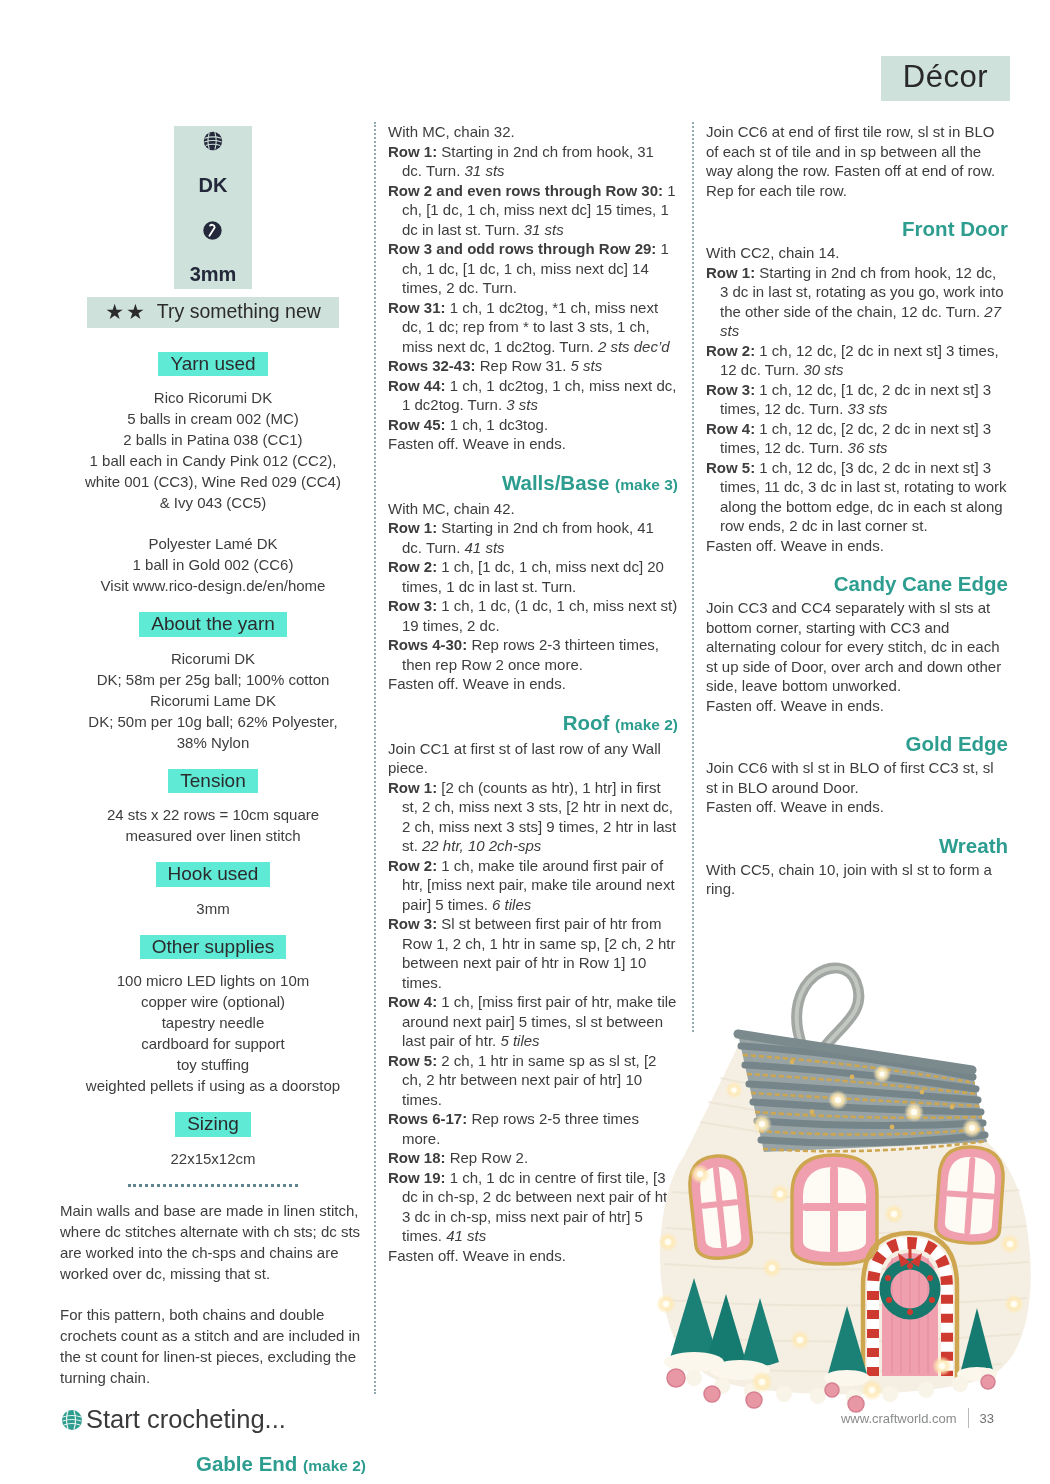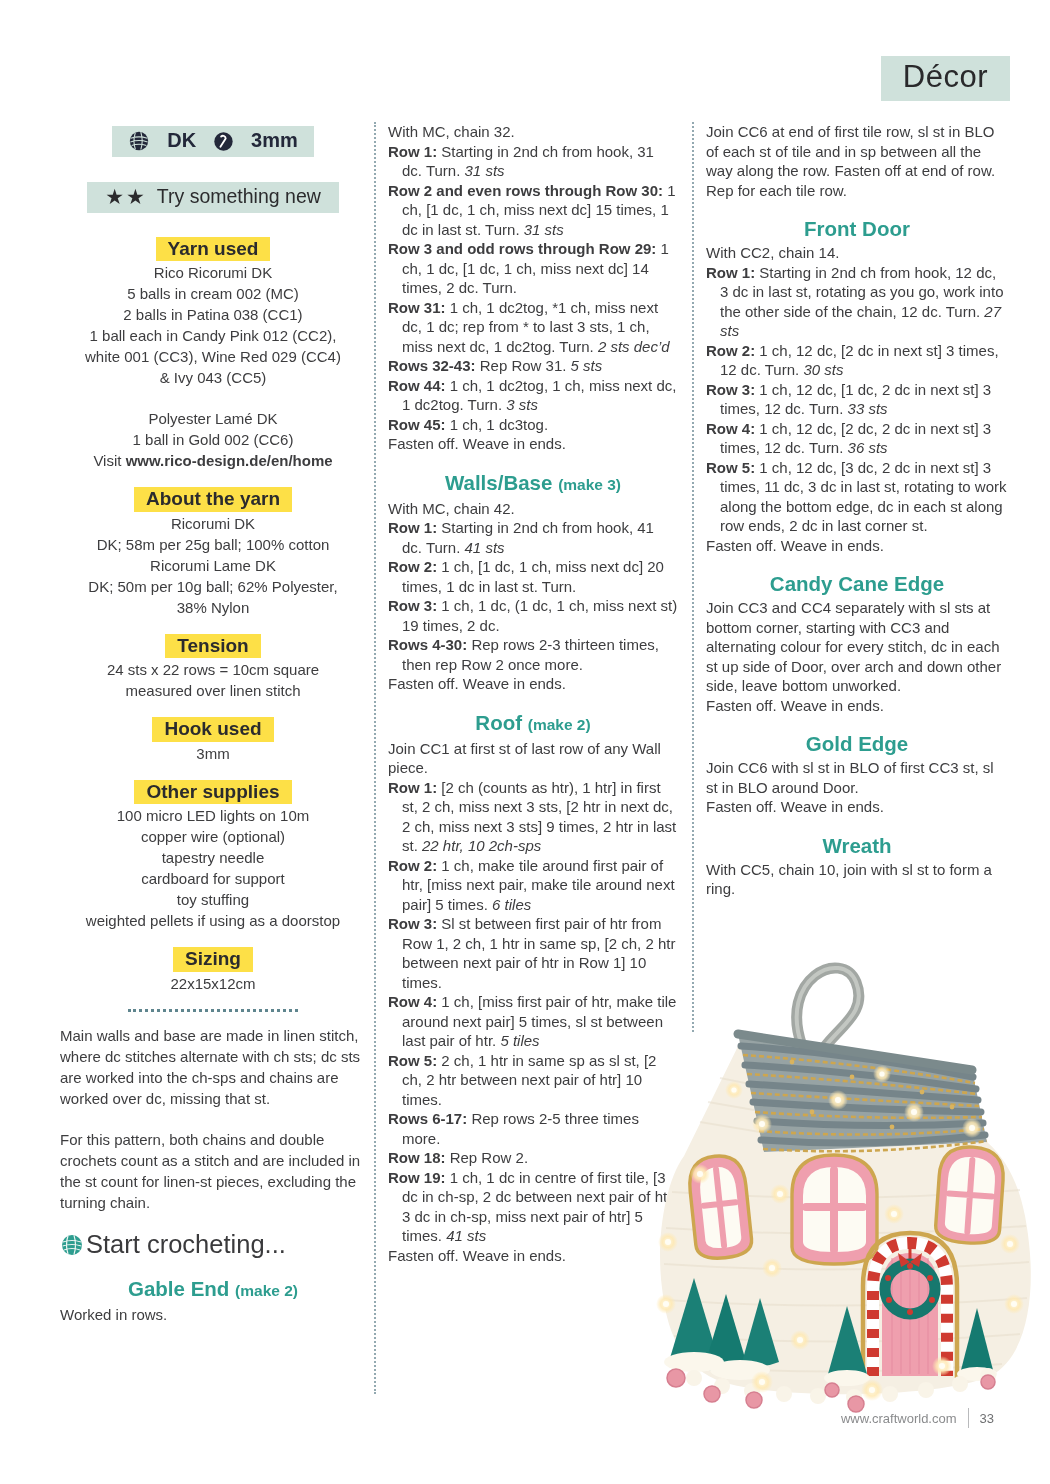--- a/index.html
+++ b/index.html
@@ -12,37 +12,37 @@
   .vsep { position:absolute; width:0; border-left:2.6px dotted #93a9b1; }
   #sep1 { left:374px; top:122px; height:1272px; }
   #sep2 { left:692px; top:122px; height:910px; }
 
   .col { position:absolute; top:126px; font-size:15px; line-height:19.5px; }
   #col1 { left:60px; width:306px; text-align:center; }
   #col2 { left:388px; width:290px; top:122px; }
   #col3 { left:706px; width:302px; top:122px; }
 
   
-  .badge-row { display:inline-flex; align-items:center; gap:17px; background:#cfe1db;
-    padding:4px 16px 5px; font-weight:bold; font-size:20px; color:#23283a; margin-bottom:25px; }
+  .badge-row { display:inline-flex; align-items:center; gap:24px; background:#cfe1db;
+    padding:4px 16px 5px; font-weight:bold; font-size:20px; color:#23283a; margin-bottom:8px;flex-direction:column; }
   .badge-row svg { display:block; }
   .stars-badge { display:inline-flex; align-items:center; gap:10px; background:#cfe1db;
     padding:5px 18px 6px; font-size:19.5px; color:#2b2b2d; margin-bottom:8px; font-weight:normal; }
   .stars-badge .st { font-size:21px; letter-spacing:2px; }
-  .sec-title { display:inline-block; background:#fde047; color:#2b2b2d; font-weight:bold;
-    font-size:19px; padding:2px 12px 3px; margin:16px auto 1px; }
+  .sec-title { display:inline-block; background:#5eead4; color:#2b2b2d; font-weight:normal;
+    font-size:19px; padding:2px 12px 3px; margin:16px auto 11px; }
   .ln { line-height:21px; }
   .gap { height:20px; }
-  .bold { font-weight:bold; }
+  .bold { font-weight:normal; }
   .hdiv { width:170px; margin:15px auto 13px; border-top:3px dotted #5f858e; }
   .la { text-align:left; }
   .note { margin-bottom:20px; line-height:21px; }
   .startrow { display:flex; align-items:center; gap:2px; font-size:25.5px; color:#3a3a3c;
     margin:6px 0 20px; }
-  h3.teal { color:#2d9d8f; font-size:20.5px; margin:15px 0 3px; line-height:23px; text-align:center; }
+  h3.teal { color:#2d9d8f; font-size:20.5px; margin:15px 0 3px; line-height:23px; text-align:right; }
   h3.teal .make { font-size:15.5px; }
 
   
   .row { padding-left:14px; text-indent:-14px; margin:0; }
   .cnt { font-style:italic; }
   #col2 h3.teal, #col3 h3.teal { margin:17px 0 3px; }
   .pline { margin:0; }
 
   .photo { position:absolute; left:642px; top:942px; width:406px; height:486px; }
 

